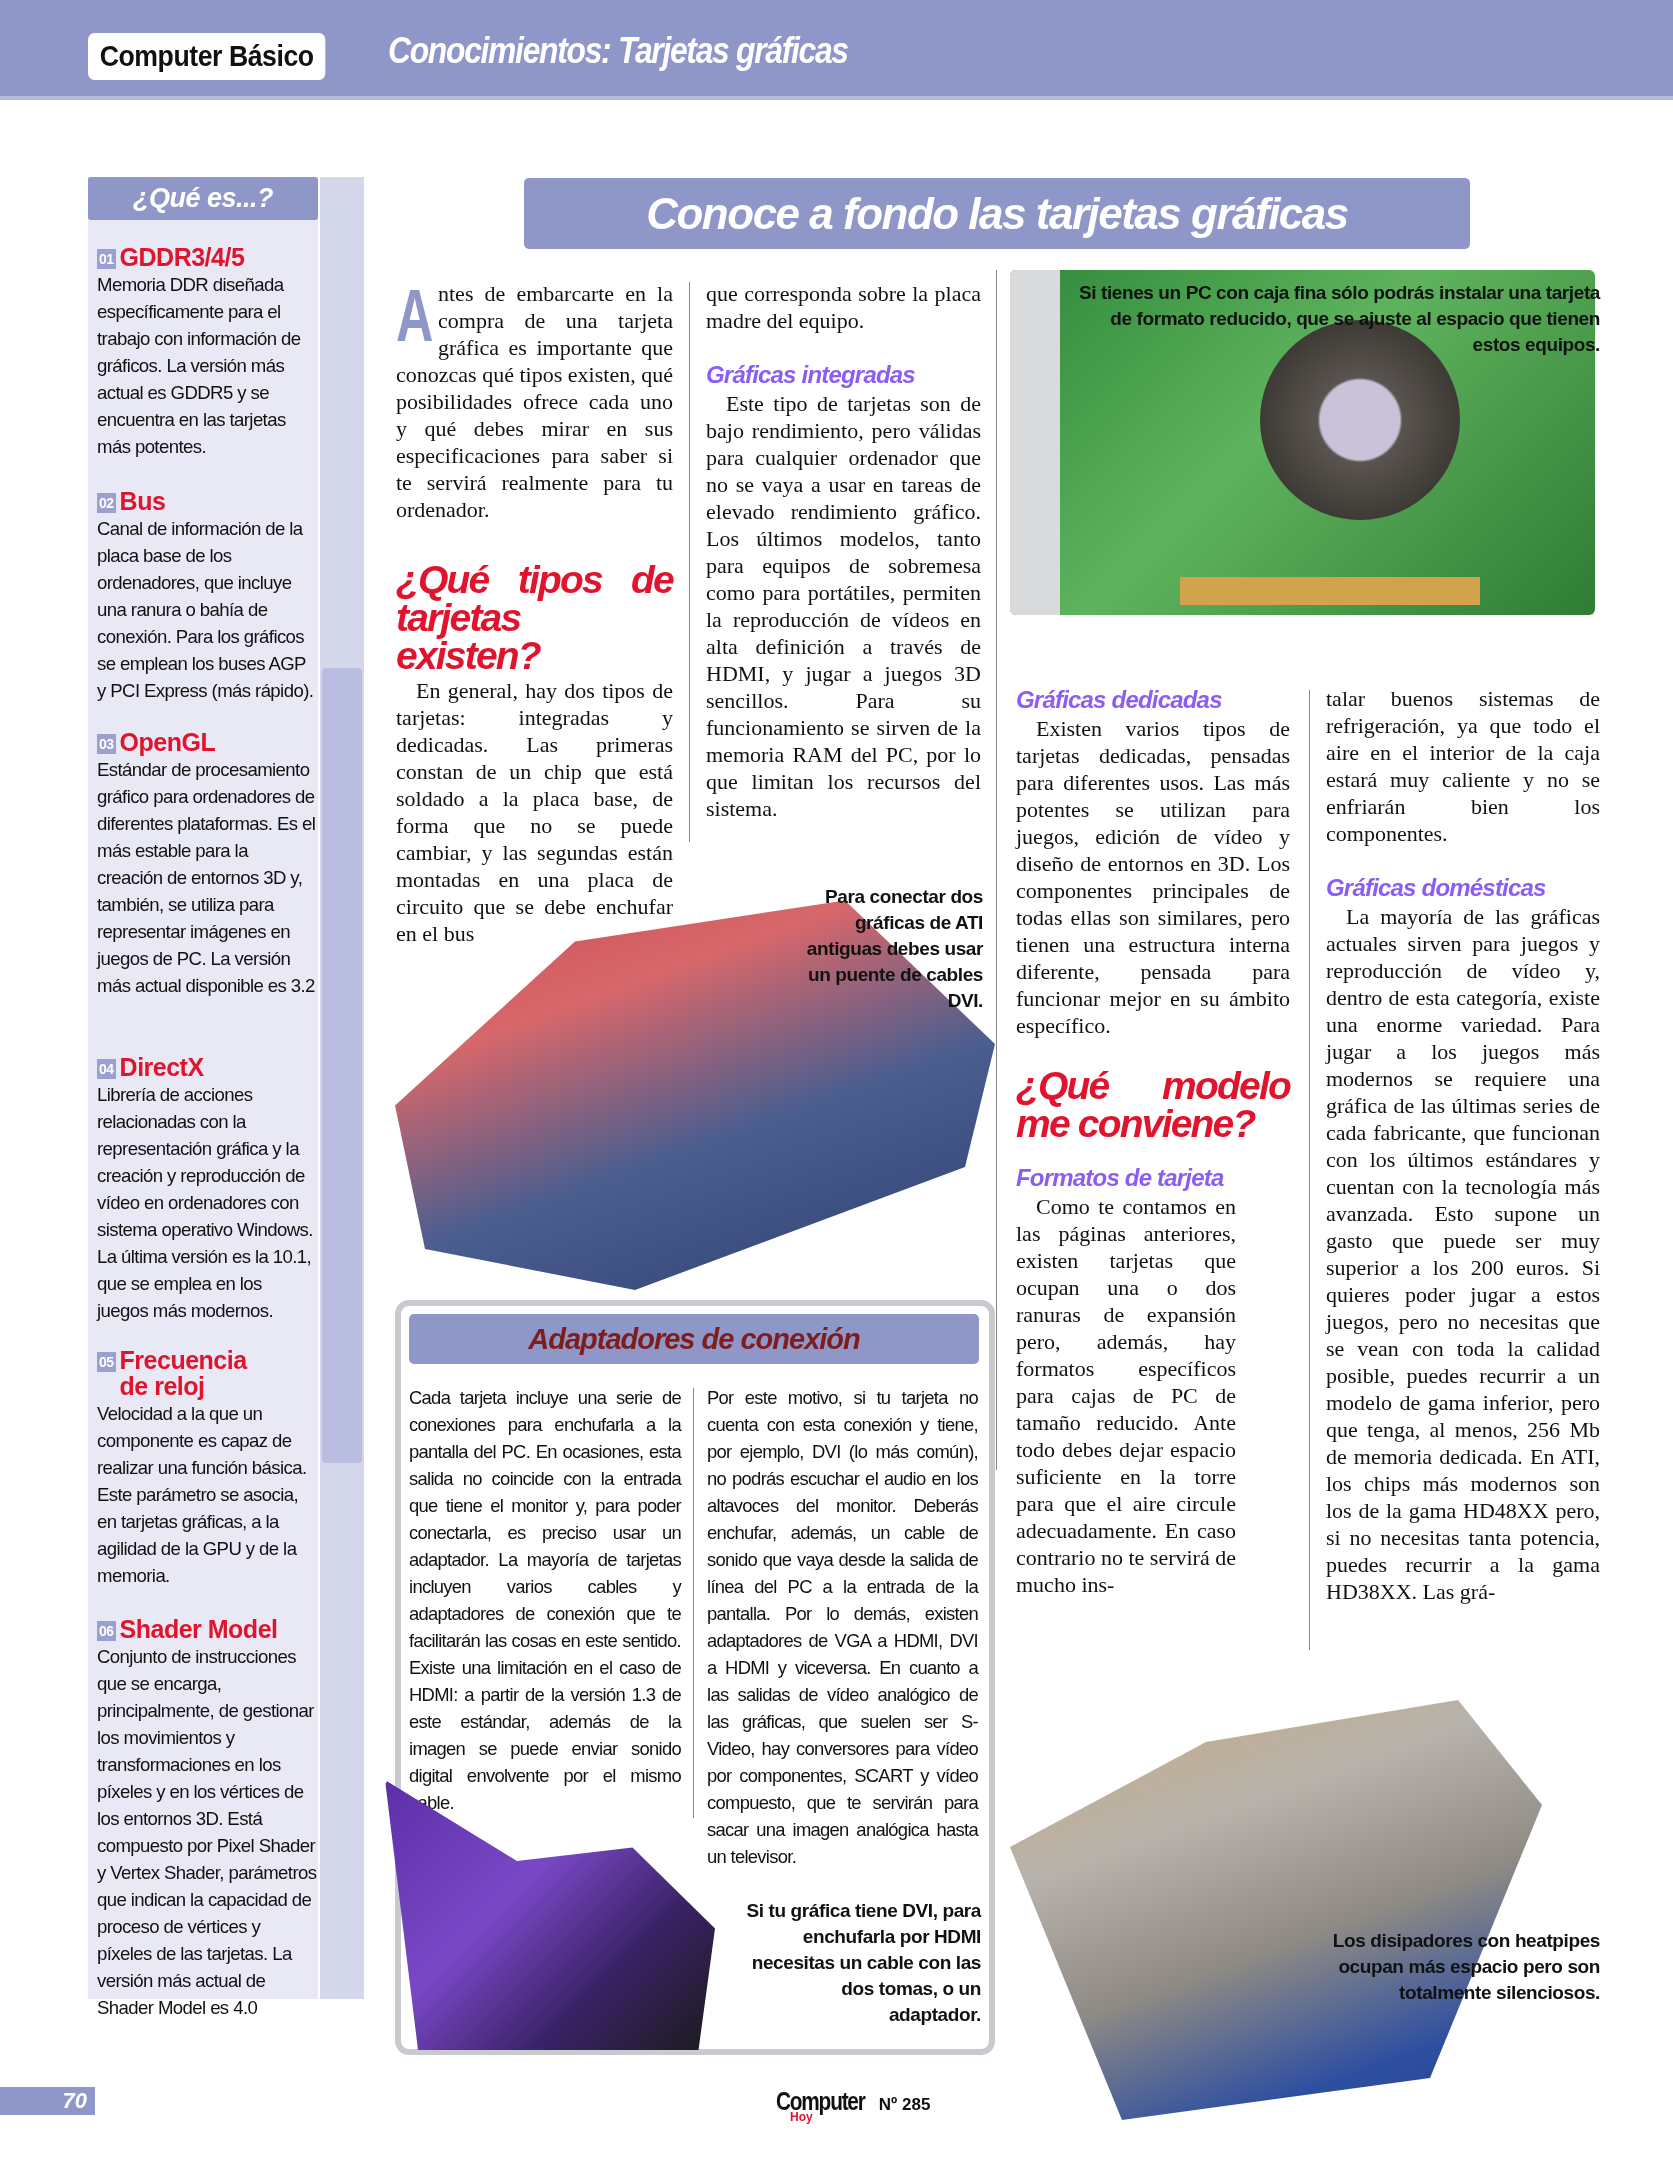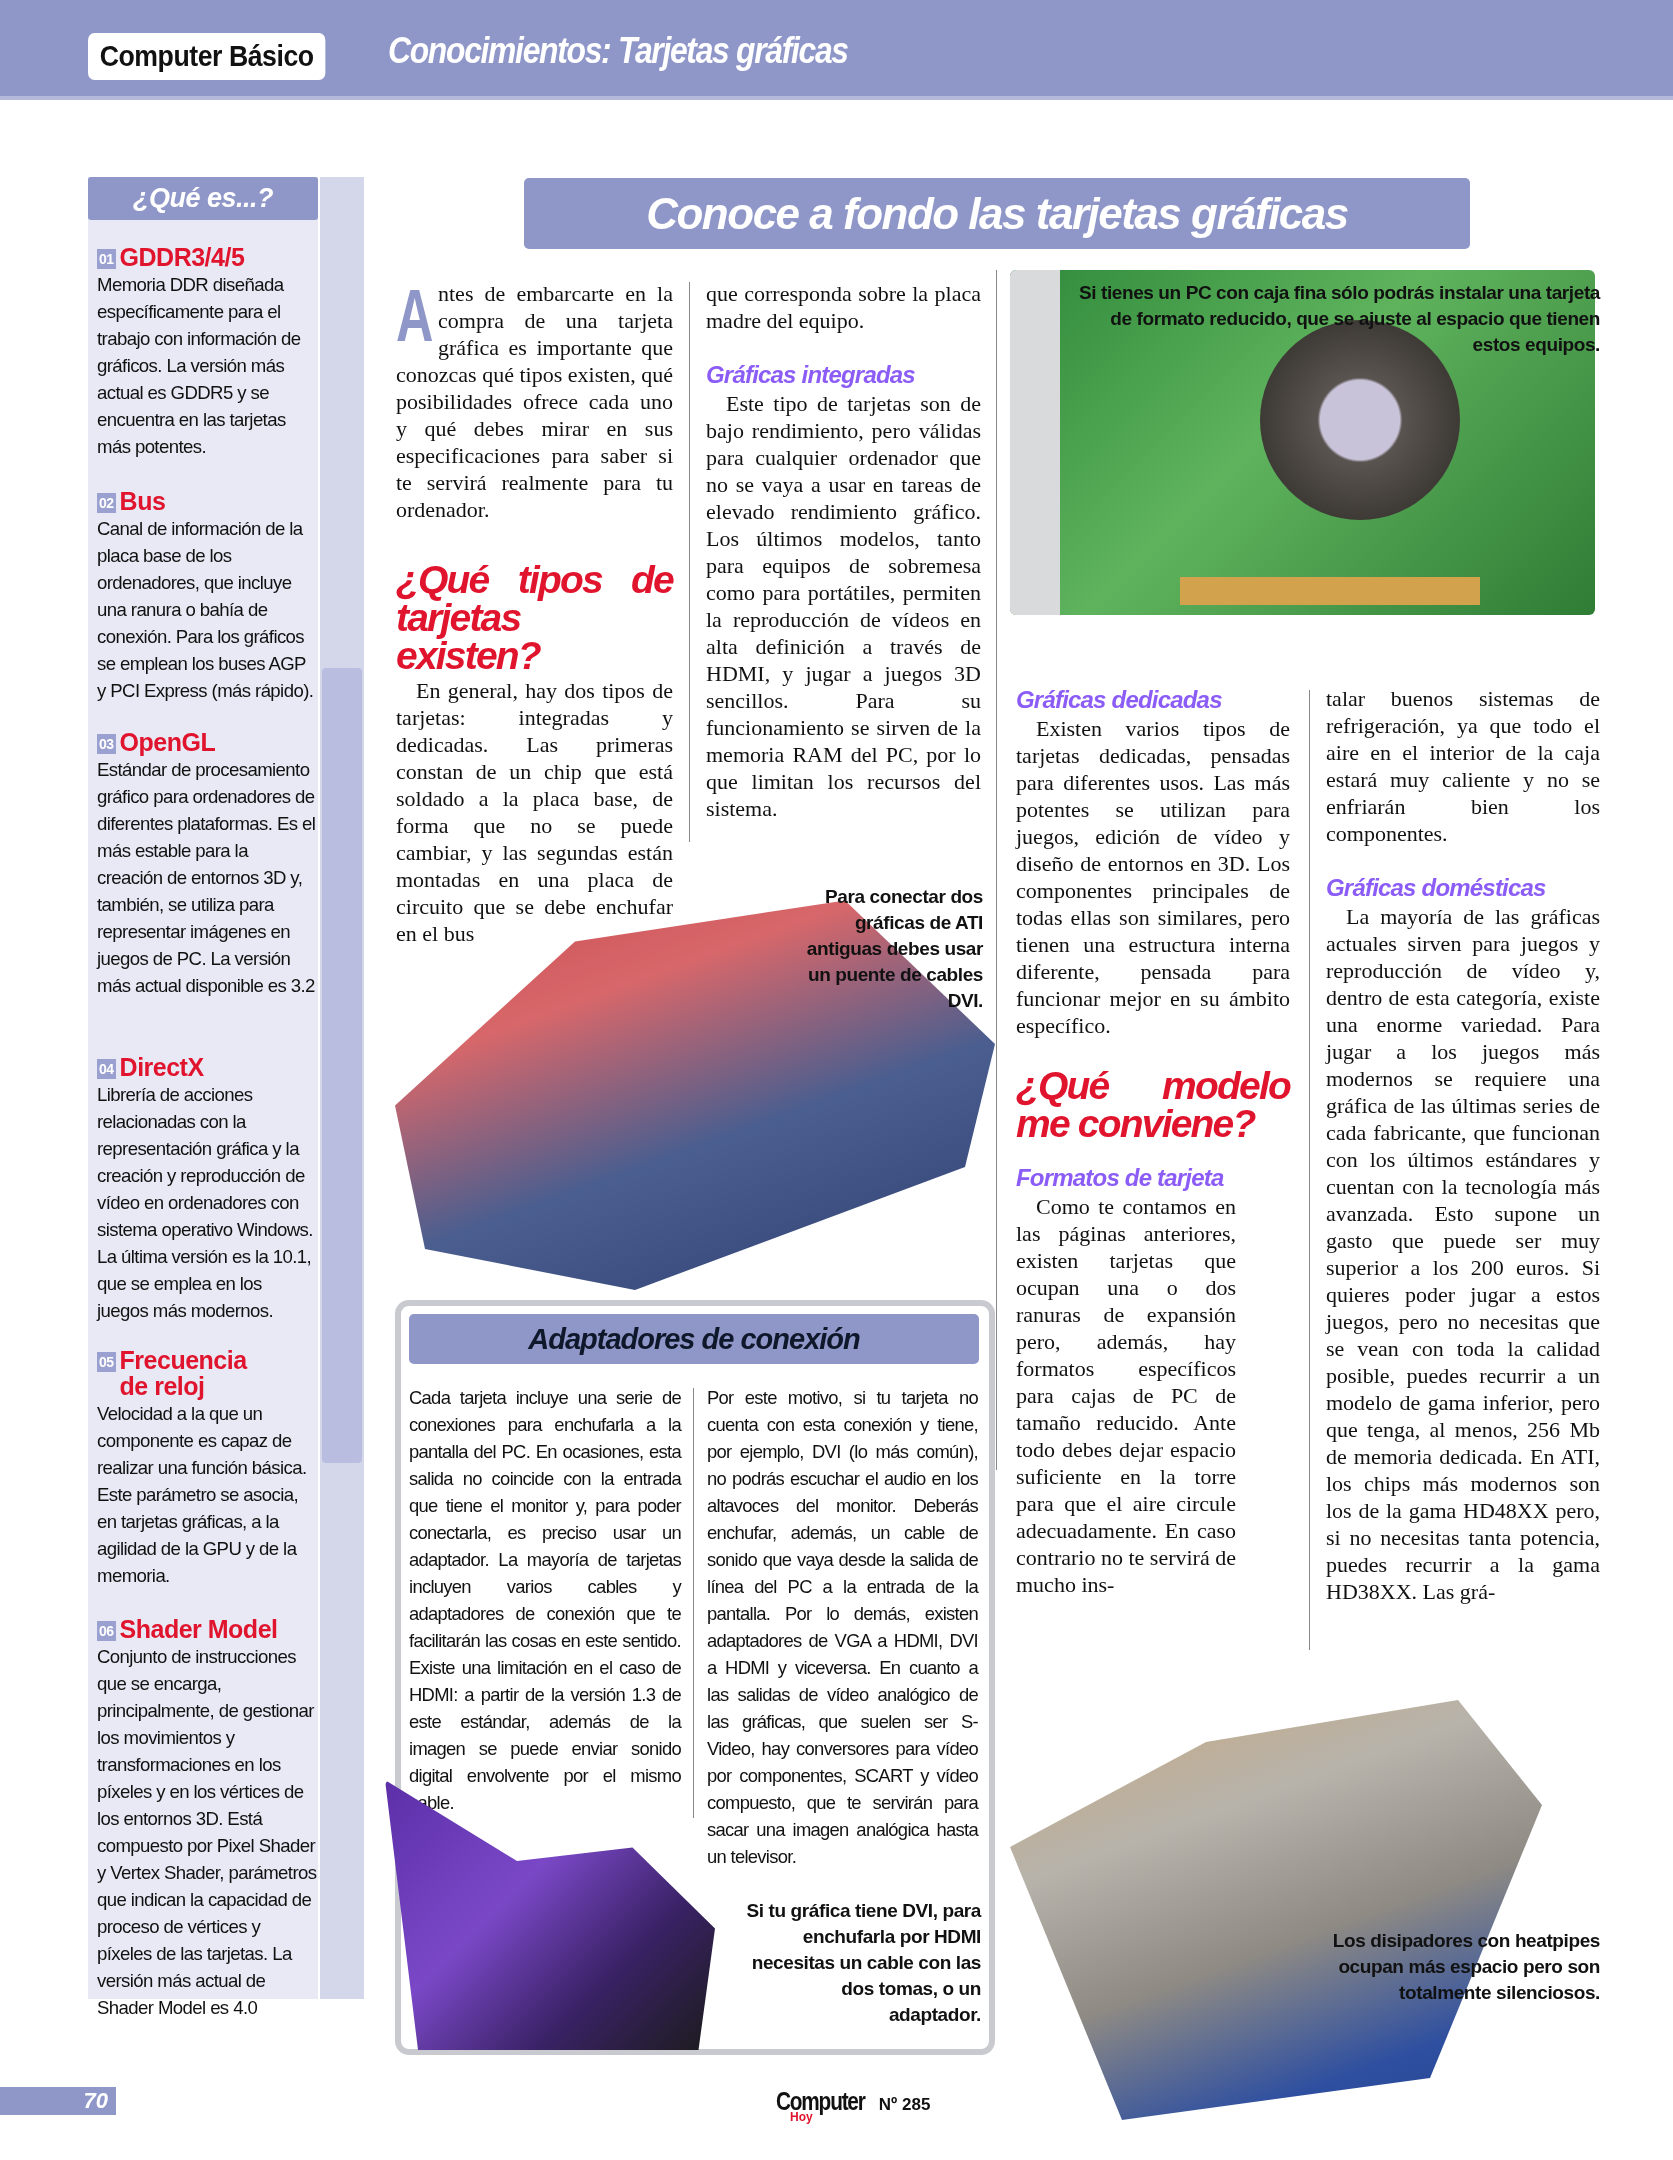--- a/index.html
+++ b/index.html
@@ -45,25 +45,25 @@
   .ph-green .pins { position: absolute; left: 170px; bottom: 10px; width: 300px; height: 28px; background: #d3a24c; }
 
   .ph-mobo { left: 395px; top: 880px; width: 600px; height: 410px; background: linear-gradient(160deg,#c9494f 0%,#d7676a 30%,#4a5e8f 60%,#2f3f70 100%); clip-path: polygon(0 55%, 30% 15%, 75% 5%, 100% 40%, 95% 70%, 40% 100%, 5% 90%); }
 
   .ph-cables { left: 385px; top: 1780px; width: 330px; height: 270px; background: linear-gradient(135deg,#5c2fa8 0%,#7a48c7 40%,#3a2266 70%,#1b1b1b 100%); clip-path: polygon(0 0, 40% 30%, 75% 25%, 100% 55%, 95% 100%, 10% 100%); }
 
   .ph-heatsink { left: 1010px; top: 1700px; width: 560px; height: 420px; background: linear-gradient(160deg,#c9a87c 0%,#b7b3ab 30%,#8f8b84 55%,#2e4fa0 80%,#23418a 100%); clip-path: polygon(0 35%, 35% 10%, 80% 0, 95% 25%, 75% 90%, 20% 100%); }
 
   
   .adapt-box { position: absolute; left: 395px; top: 1300px; width: 600px; height: 755px; border: 6px solid #c9cad0; border-radius: 14px; background: transparent; }
-  .adapt-title { position: absolute; left: 409px; top: 1314px; width: 570px; height: 50px; background: #8f96c8; border-radius: 5px; color: #0f172a; font: italic bold 29px "Liberation Sans", sans-serif; text-align: center; line-height: 50px; letter-spacing: -1px; }
+  .adapt-title { position: absolute; left: 409px; top: 1314px; width: 570px; height: 50px; background: #8f96c8; border-radius: 5px; color: #7f1d1d; font: italic bold 29px "Liberation Sans", sans-serif; text-align: center; line-height: 50px; letter-spacing: -1px; }
   .cond { position: absolute; font: 18.4px "Liberation Sans", sans-serif; line-height: 27px; color: #111; text-align: justify; letter-spacing: -0.7px; }
 
   
-  .footer-page { position: absolute; left: 0; top: 2087px; width: 116px; height: 28px; background: #8f96c8; color: #fff; font: italic bold 22px "Liberation Sans", sans-serif; text-align: right; padding-right: 8px; line-height: 28px; }
+  .footer-page { position: absolute; left: 0; top: 2087px; width: 95px; height: 28px; background: #8f96c8; color: #fff; font: italic bold 22px "Liberation Sans", sans-serif; text-align: right; padding-right: 8px; line-height: 28px; }
   .footer-logo { position: absolute; left: 776px; top: 2086px; display: flex; align-items: baseline; gap: 8px; }
   .footer-logo .brand { font: bold 26px "Liberation Sans", sans-serif; letter-spacing: -1.5px; color: #111; transform: scaleX(0.8); transform-origin: left; position: relative; }
   .footer-logo .hoy { position: absolute; left: 14px; top: 24px; font: bold 12px "Liberation Sans", sans-serif; color: #e0142d; }
   .footer-logo .issue { font: bold 17px "Liberation Sans", sans-serif; color: #111; margin-left: -16px; }
 </style>
 </head>
 <body>
 
 <div class="header">
   <div class="pill">Computer Básico</div>

